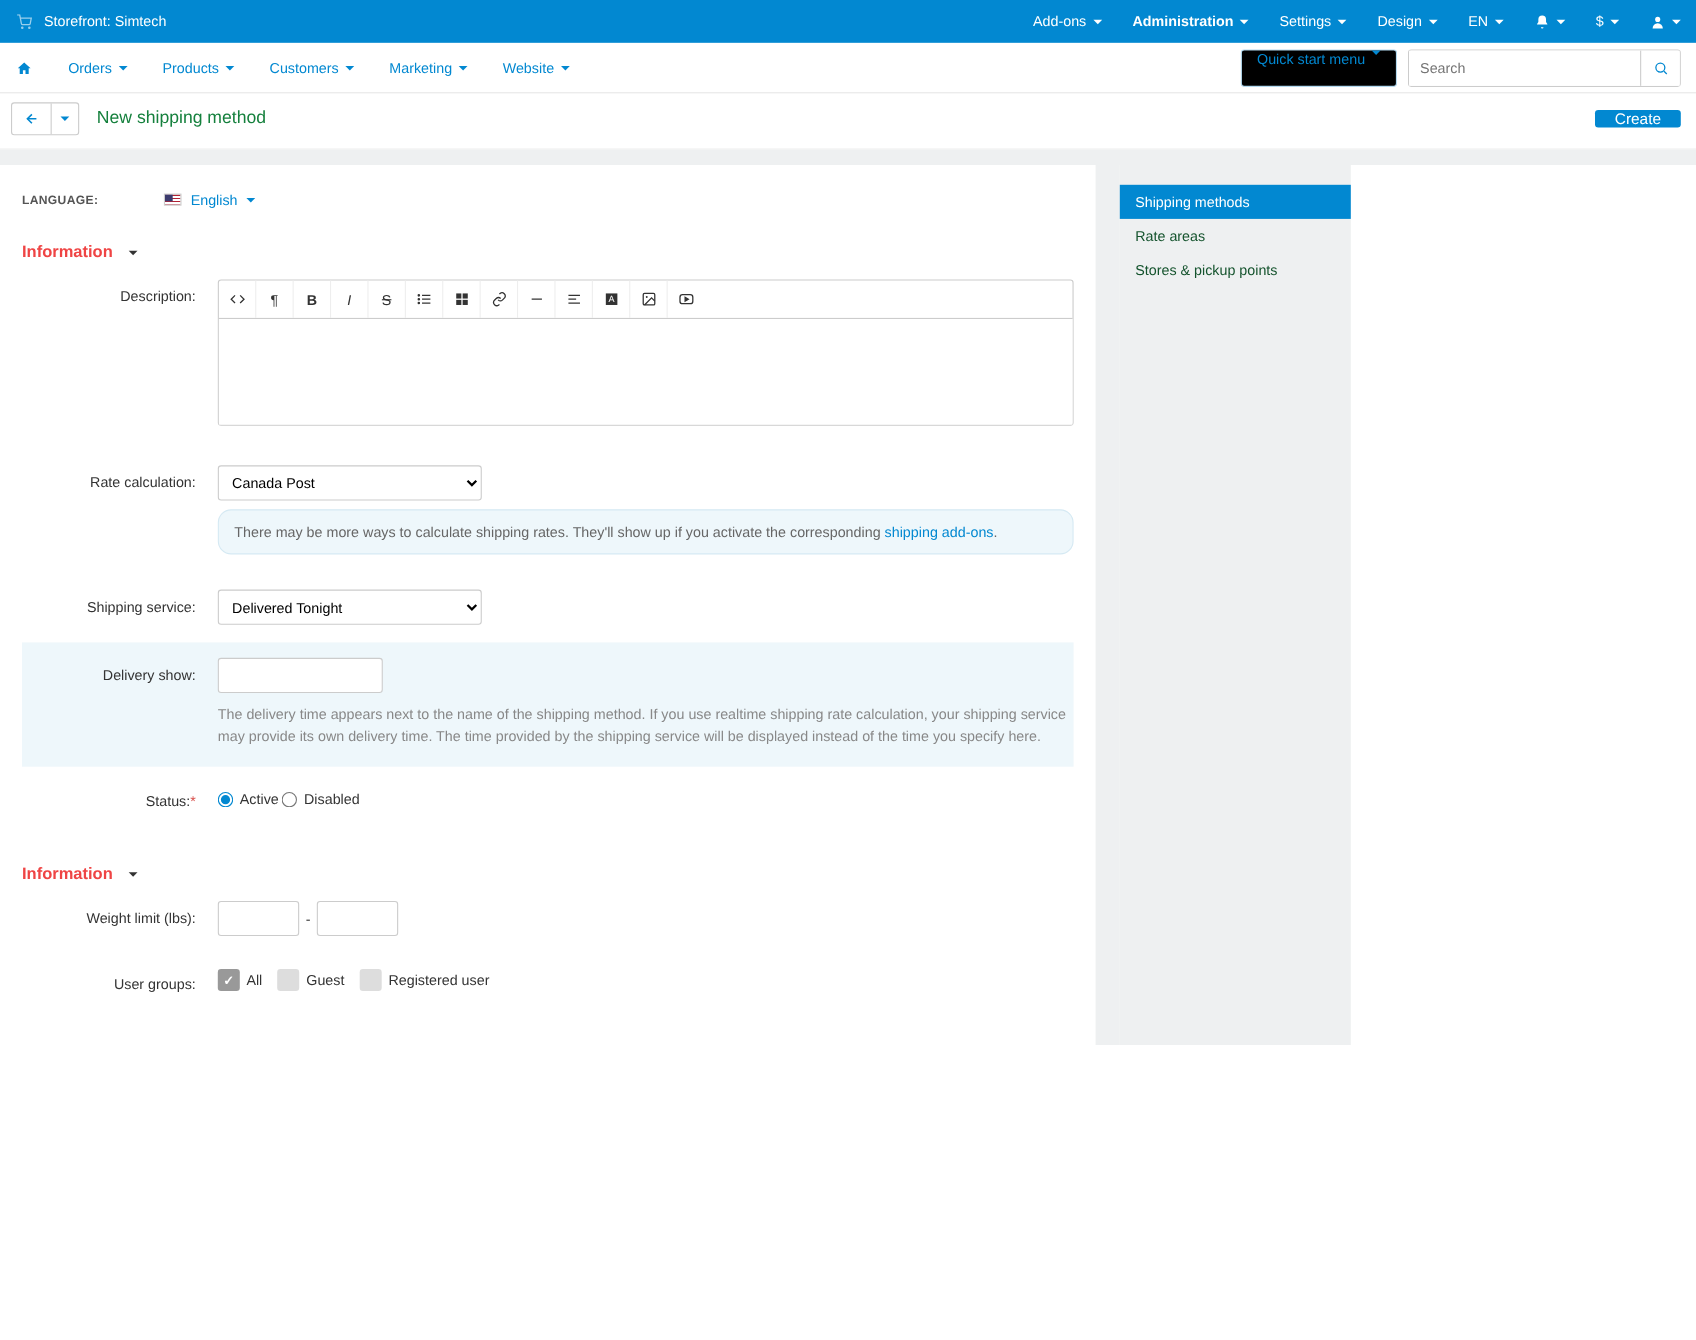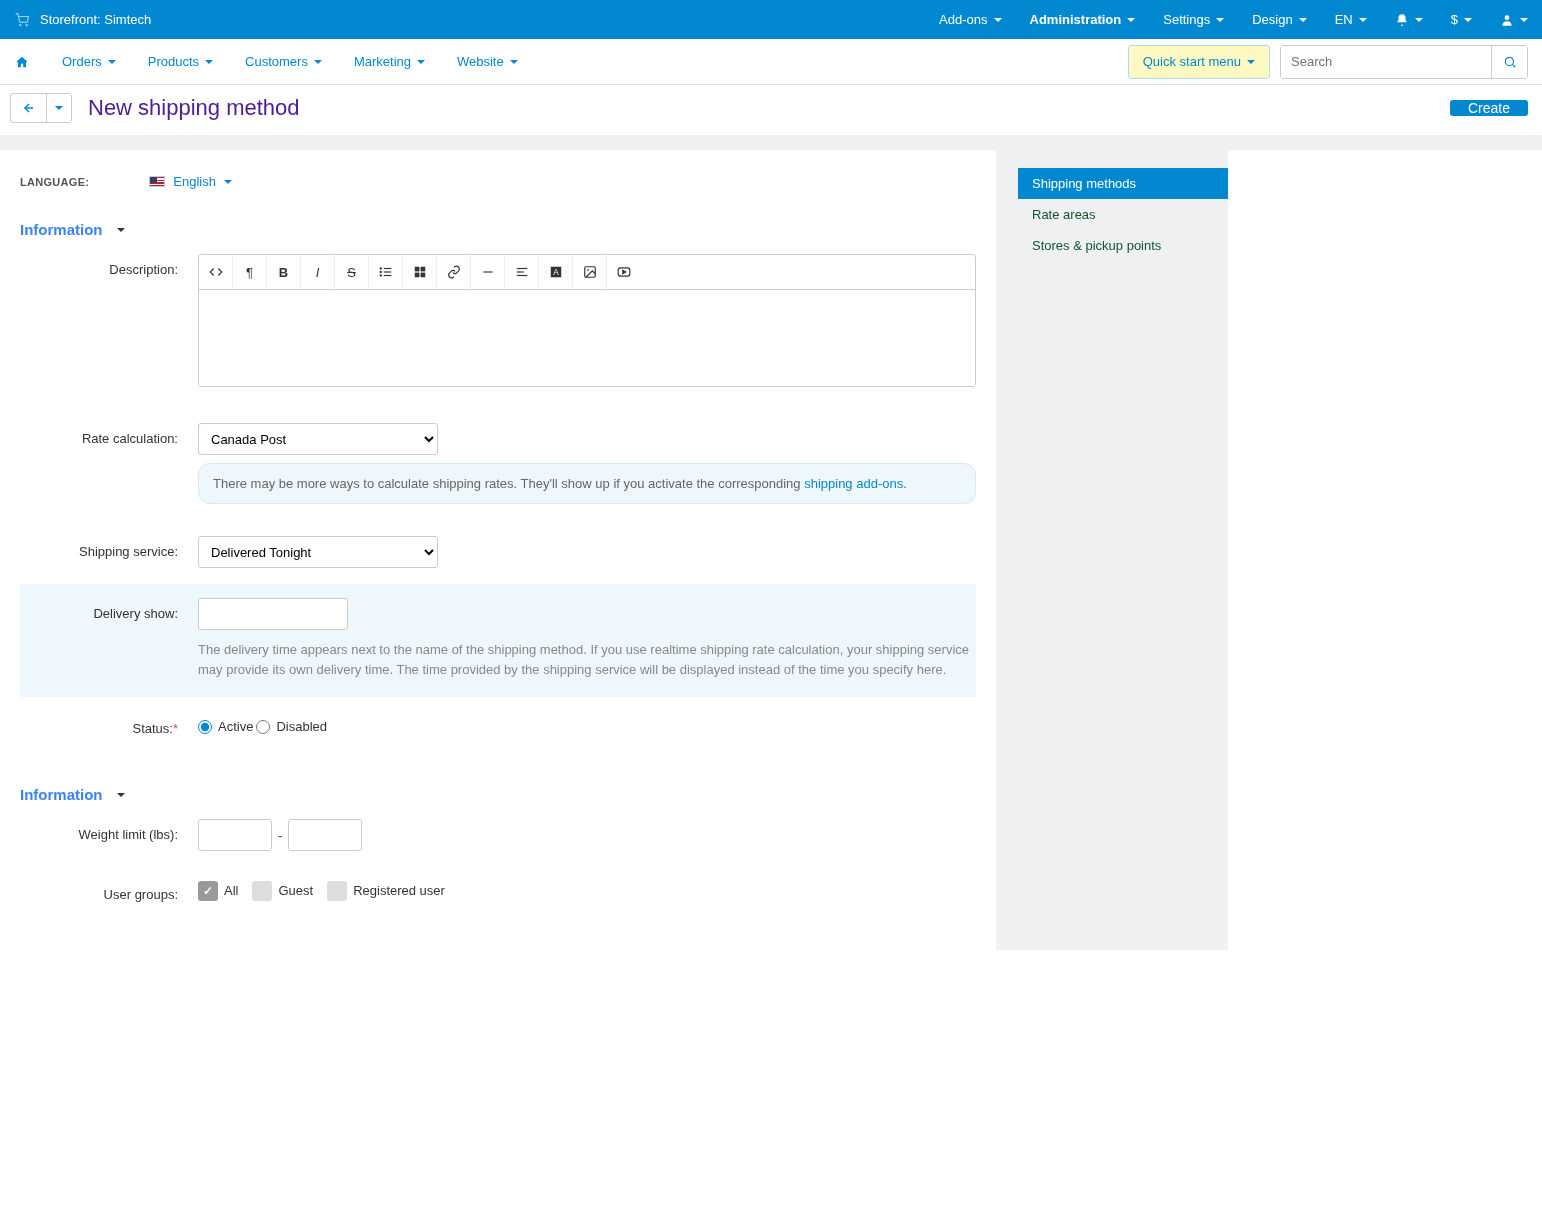--- a/index.html
+++ b/index.html
@@ -15,31 +15,31 @@
   .caret { width: 0; height: 0; border-left: 4px solid transparent; border-right: 4px solid transparent; border-top: 4px solid #fff; display: inline-block; }
   .caret.blue { border-top-color: #0288d1; }
   .caret.dark { border-top-color: #333; }
   
   
   .navbar { height: 46px; border-bottom: 1px solid #e0e0e0; display: flex; align-items: center; padding: 0 14px; background: #fff; }
   .navbar-left { display: flex; align-items: center; gap: 32px; }
   .nav-item { color: #0288d1; cursor: pointer; display: flex; align-items: center; gap: 6px; font-size: 13px; }
   .home-ico { color: #0288d1; }
   .navbar-right { margin-left: auto; display: flex; align-items: center; gap: 10px; }
-  .quick-btn { border: 1px solid #b3d9ef; color: #0288d1; background: #fef9c3; height: 34px; padding: 0 14px; border-radius: 3px; display: flex; align-items: center; gap: 6px; cursor: pointer; font-size: 13px; }
+  .quick-btn { border: 1px solid #b3d9ef; color: #0288d1; background: #000000; height: 34px; padding: 0 14px; border-radius: 3px; display: flex; align-items: flex-start; gap: 6px; cursor: pointer; font-size: 13px; }
   .search-wrap { display: flex; border: 1px solid #ccc; border-radius: 3px; height: 34px; }
   .search-input { border: none; padding: 0 10px; width: 210px; font-size: 13px; outline: none; }
   .search-btn { border: none; border-left: 1px solid #ccc; width: 36px; background: #fff; color: #0288d1; cursor: pointer; display: flex; align-items: center; justify-content: center; }
   
   
   .page-head { display: flex; align-items: center; padding: 8px 10px 12px; border-bottom: 1px solid #eee; background:#fff; }
   .back-group { display: flex; border: 1px solid #ccc; border-radius: 3px; height: 30px; margin-right: 16px; }
   .back-btn { width: 36px; display:flex; align-items:center; justify-content:center; color:#0288d1; cursor:pointer; border-right:1px solid #ccc; }
   .back-caret { width: 24px; display:flex; align-items:center; justify-content:center; cursor:pointer; }
-  .page-title { font-size: 22px; color:#4c1d95; font-weight:400; }
+  .page-title { font-size: 16px; color:#15803d; font-weight:400; }
   .create-btn { margin-left:auto; background:#0288d1; color:#fff; border:none; height:16px; padding:0 18px; border-radius:3px; font-size:14px; cursor:pointer; margin-right:4px; }
   
   
   .gap-strip { height: 14px; background: #eef0f1; }
   .body-wrap { display:flex; }
   .main-panel { flex:1; background:#fff; padding: 24px 20px 40px 0; max-width: 996px; }
   .side-strip { width: 22px; background:#eef0f1; }
   .right-panel { width: 210px; background:#eef0f1; padding-top: 18px; }
   
   
@@ -47,21 +47,21 @@
   .rnav-item.active { background:#0288d1; color:#fff; }
   
   
   .lang-row { display:flex; align-items:center; padding: 0 0 24px 20px; gap: 60px; }
   .lang-label { font-size:11px; font-weight:600; color:#555; letter-spacing:.3px; }
   .lang-val { display:flex; align-items:center; gap:8px; color:#0288d1; cursor:pointer; }
   .flag { width:16px; height:11px; background: linear-gradient(to bottom, #b22234 0%, #b22234 15%, #fff 15%, #fff 30%, #b22234 30%, #b22234 45%, #fff 45%, #fff 60%, #b22234 60%, #b22234 75%, #fff 75%, #fff 90%, #b22234 90%); position:relative; border:1px solid #ccc; }
   .flag::before { content:''; position:absolute; top:0; left:0; width:7px; height:6px; background:#3c3b6e; }
   
   
-  .section-head { font-size:15px; font-weight:700; color:#3b82f6; padding: 8px 0 8px 20px; display:flex; align-items:center; gap:14px; cursor:pointer; }
+  .section-head { font-size:15px; font-weight:700; color:#ef4444; padding: 8px 0 8px 20px; display:flex; align-items:center; gap:14px; cursor:pointer; }
   
   
   .frow { display:flex; padding: 8px 0; }
   .frow.shaded { background:#eef7fb; }
   .flabel { width: 198px; text-align:right; padding-right: 20px; padding-top:8px; color:#333; font-size:13px; }
   .req { color:#d9534f; }
   .fcontrol { flex:1; max-width: 780px; }
   .text-input { width:100%; height:32px; border:1px solid #ccc; border-radius:3px; padding:0 10px; font-size:13px; }
   .select-input { width:240px; height:32px; border:1px solid #ccc; border-radius:3px; padding:0 8px; font-size:13px; background:#fff; }
   .small-input { width:74px; height:32px; border:1px solid #ccc; border-radius:3px; padding:0 8px; font-size:13px; }

